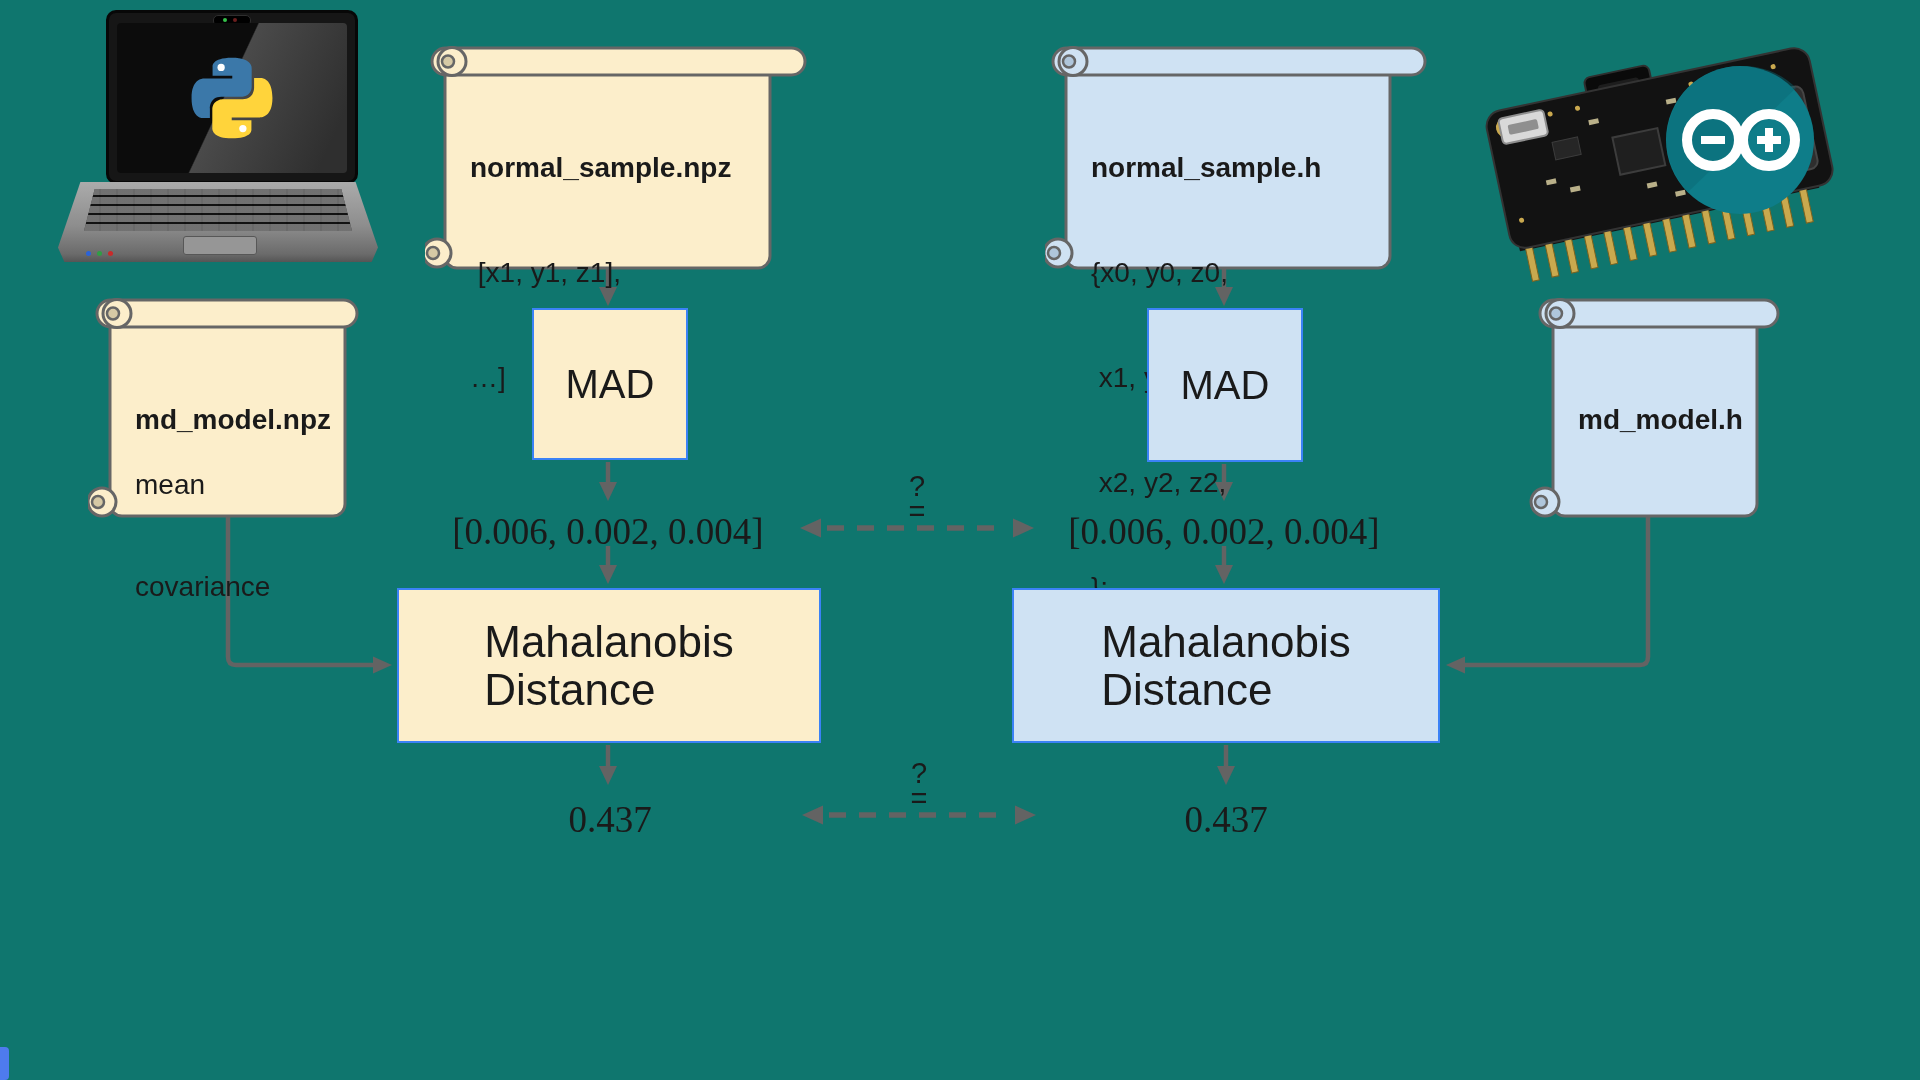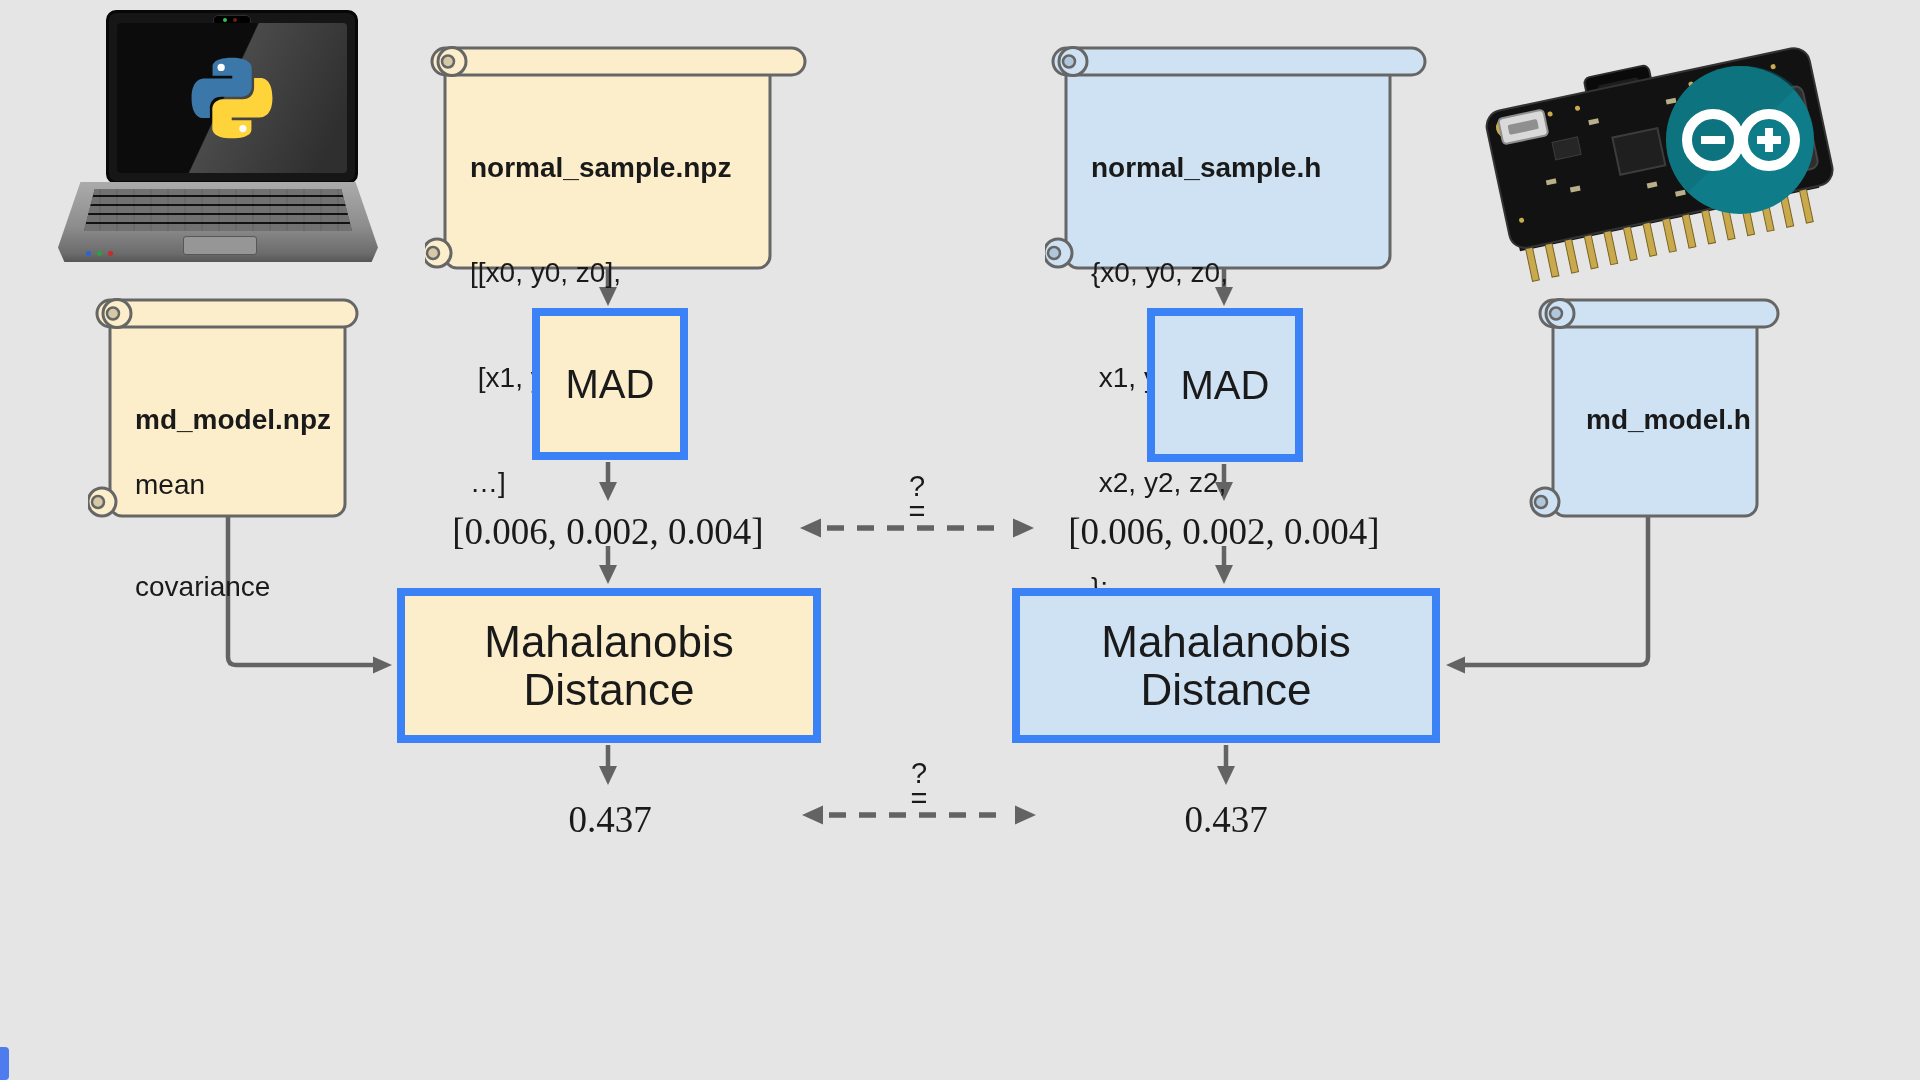--- a/index.html
+++ b/index.html
@@ -1,26 +1,26 @@
 <!DOCTYPE html>
 <html><head>
 <meta charset="utf-8">
 <style>
   html,body{margin:0;padding:0;background:#ffffff;}
-  #canvas{position:relative;width:1920px;height:1080px;background:#e5e5e5;overflow:hidden;
+  #canvas{position:relative;width:1920px;height:1080px;background:#0f766e;overflow:hidden;
           font-family:"Liberation Sans","DejaVu Sans",sans-serif;color:#1a1a1a;}
   .abs{position:absolute;}
 
   
   .note-text{position:absolute;font-size:28px;line-height:35px;white-space:pre;}
   .note-title{font-weight:bold;}
 
   
-  .pbox{position:absolute;border:8px solid #3b82f6;display:flex;align-items:center;justify-content:center;
-        text-align:center;box-sizing:border-box;}
+  .pbox{position:absolute;border:2px solid #3b82f6;display:flex;align-items:center;justify-content:center;
+        box-sizing:border-box;}
   .pbox.yellow{background:#FCEECB;}
   .pbox.blue{background:#CFE2F3;}
   .mad-label{font-size:40px;}
   .dist-label{font-size:44px;line-height:48px;}
 
   
   .val{position:absolute;transform:translateX(-50%);font-size:37px;white-space:nowrap;font-family:Liberation Serif, serif;}
   .cmp{position:absolute;transform:translateX(-50%);text-align:center;font-size:29px;line-height:25px;}
 
   
@@ -179,21 +179,20 @@
     <svg width="395" height="250">
       <rect x="20" y="22" width="325" height="206" rx="12" fill="#FCEECB" stroke="#666666" stroke-width="3"></rect>
       <rect x="7" y="8" width="373" height="27" rx="13.5" fill="#FCEECB" stroke="#666666" stroke-width="3"></rect>
       <circle cx="27" cy="21.5" r="14" fill="#FCEECB" stroke="#666666" stroke-width="3"></circle>
       <circle cx="23" cy="21.5" r="6" fill="#D6C9A5" stroke="#666666" stroke-width="2.5"></circle>
       <circle cx="12" cy="213" r="14" fill="#FCEECB" stroke="#666666" stroke-width="3"></circle>
       <circle cx="8" cy="213" r="6" fill="#D6C9A5" stroke="#666666" stroke-width="2.5"></circle>
     </svg>
     <div class="note-text" style="left:45px;top:40px">
       <div class="note-title">normal_sample.npz</div>
-      <div>[[x0, y0, z0],</div>
       <div> [x1, y1, z1],</div>
       <div>…]</div>
     </div>
   </div>
 
   <div class="abs" style="left:1045px;top:40px;width:400px;height:250px">
     <svg width="400" height="250">
       <rect x="21" y="22" width="324" height="206" rx="12" fill="#CFE2F3" stroke="#666666" stroke-width="3"></rect>
       <rect x="8" y="8" width="372" height="27" rx="13.5" fill="#CFE2F3" stroke="#666666" stroke-width="3"></rect>
       <circle cx="28" cy="21.5" r="14" fill="#CFE2F3" stroke="#666666" stroke-width="3"></circle>
@@ -230,21 +229,21 @@
 
   <div class="abs" style="left:1528px;top:290px;width:280px;height:250px">
     <svg width="280" height="250">
       <rect x="25" y="23" width="204" height="203" rx="12" fill="#CFE2F3" stroke="#666666" stroke-width="3"></rect>
       <rect x="12" y="10" width="238" height="27" rx="13.5" fill="#CFE2F3" stroke="#666666" stroke-width="3"></rect>
       <circle cx="32" cy="23.5" r="14" fill="#CFE2F3" stroke="#666666" stroke-width="3"></circle>
       <circle cx="28" cy="23.5" r="6" fill="#AFC6DB" stroke="#666666" stroke-width="2.5"></circle>
       <circle cx="17" cy="212" r="14" fill="#CFE2F3" stroke="#666666" stroke-width="3"></circle>
       <circle cx="13" cy="212" r="6" fill="#AFC6DB" stroke="#666666" stroke-width="2.5"></circle>
     </svg>
-    <div class="note-text" style="left:58px;top:42px">
+    <div class="note-text" style="left:50px;top:42px">
       <div class="note-title">md_model.h</div>
     </div>
   </div>
 
   <div class="pbox yellow" style="left:532px;top:308px;width:156px;height:152px">
     <span class="mad-label">MAD</span>
   </div>
   <div class="pbox blue" style="left:1147px;top:308px;width:156px;height:154px">
     <span class="mad-label">MAD</span>
   </div>

